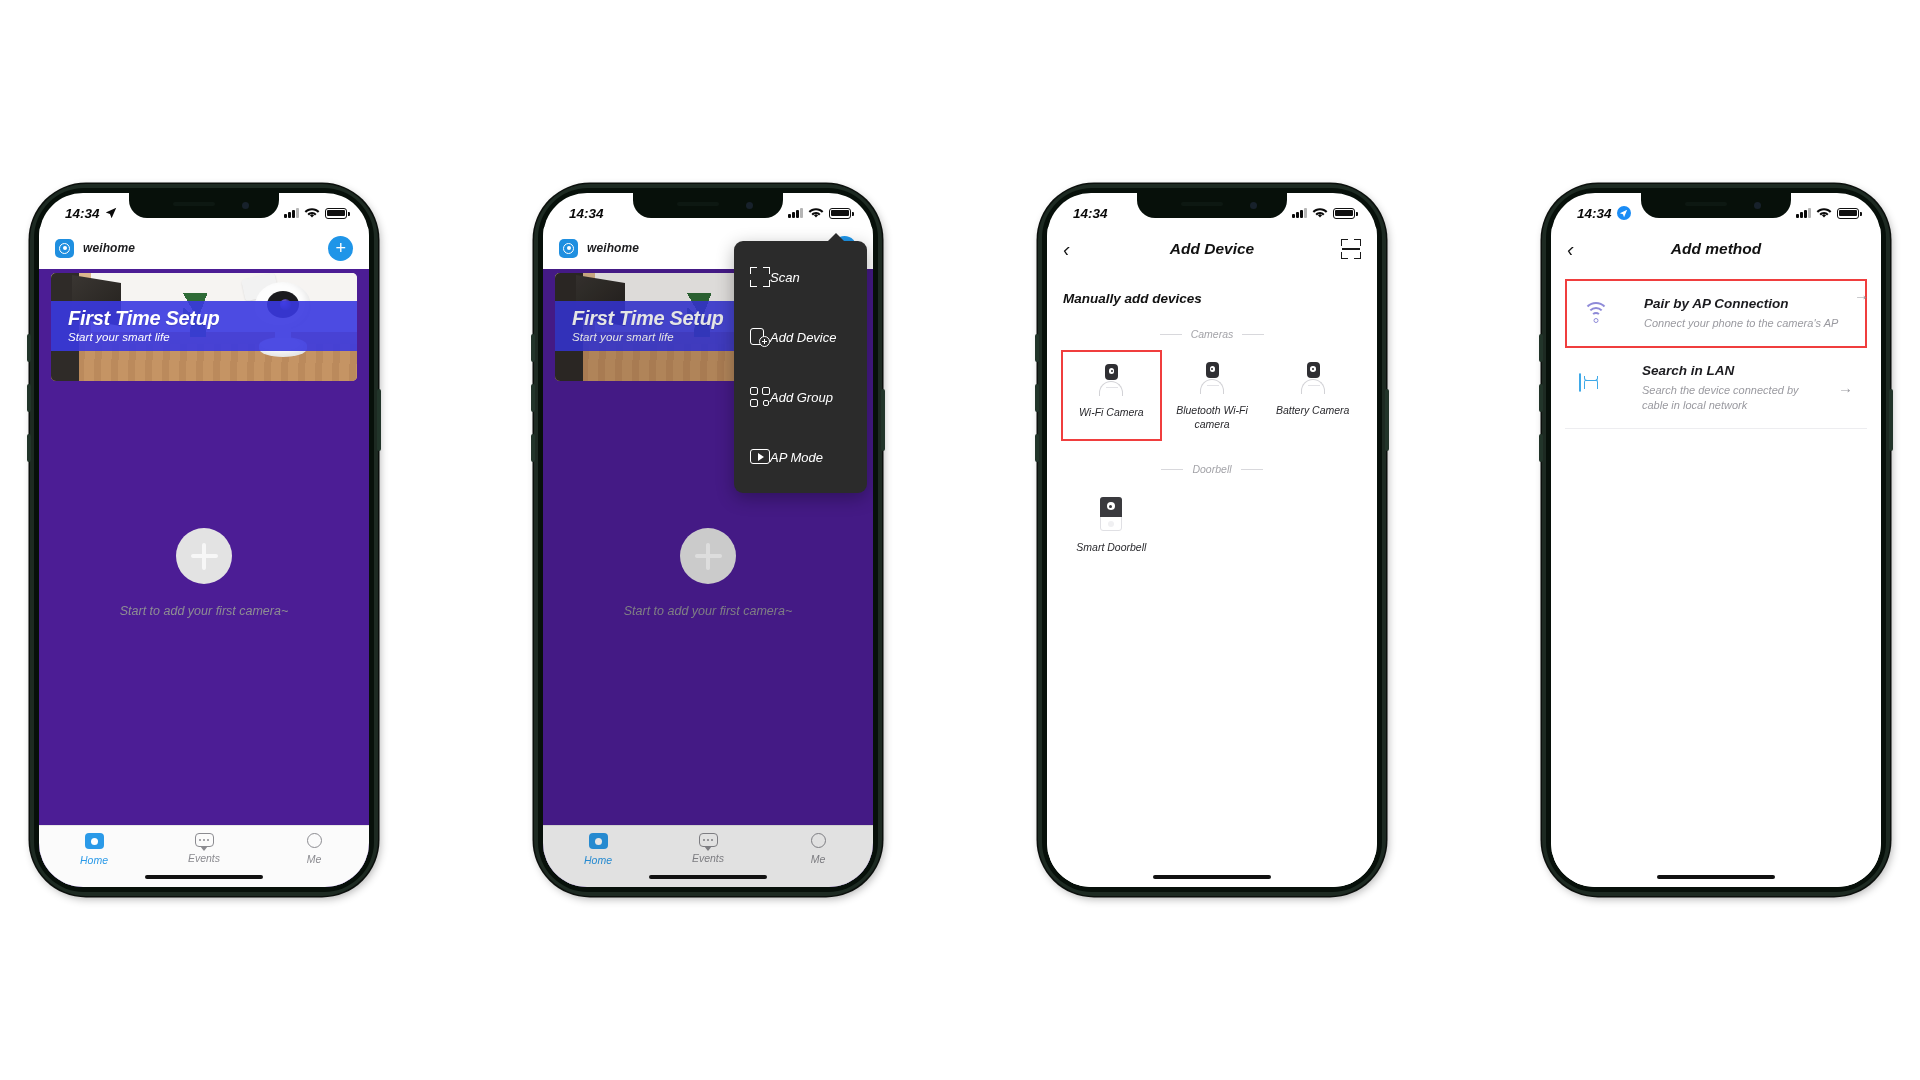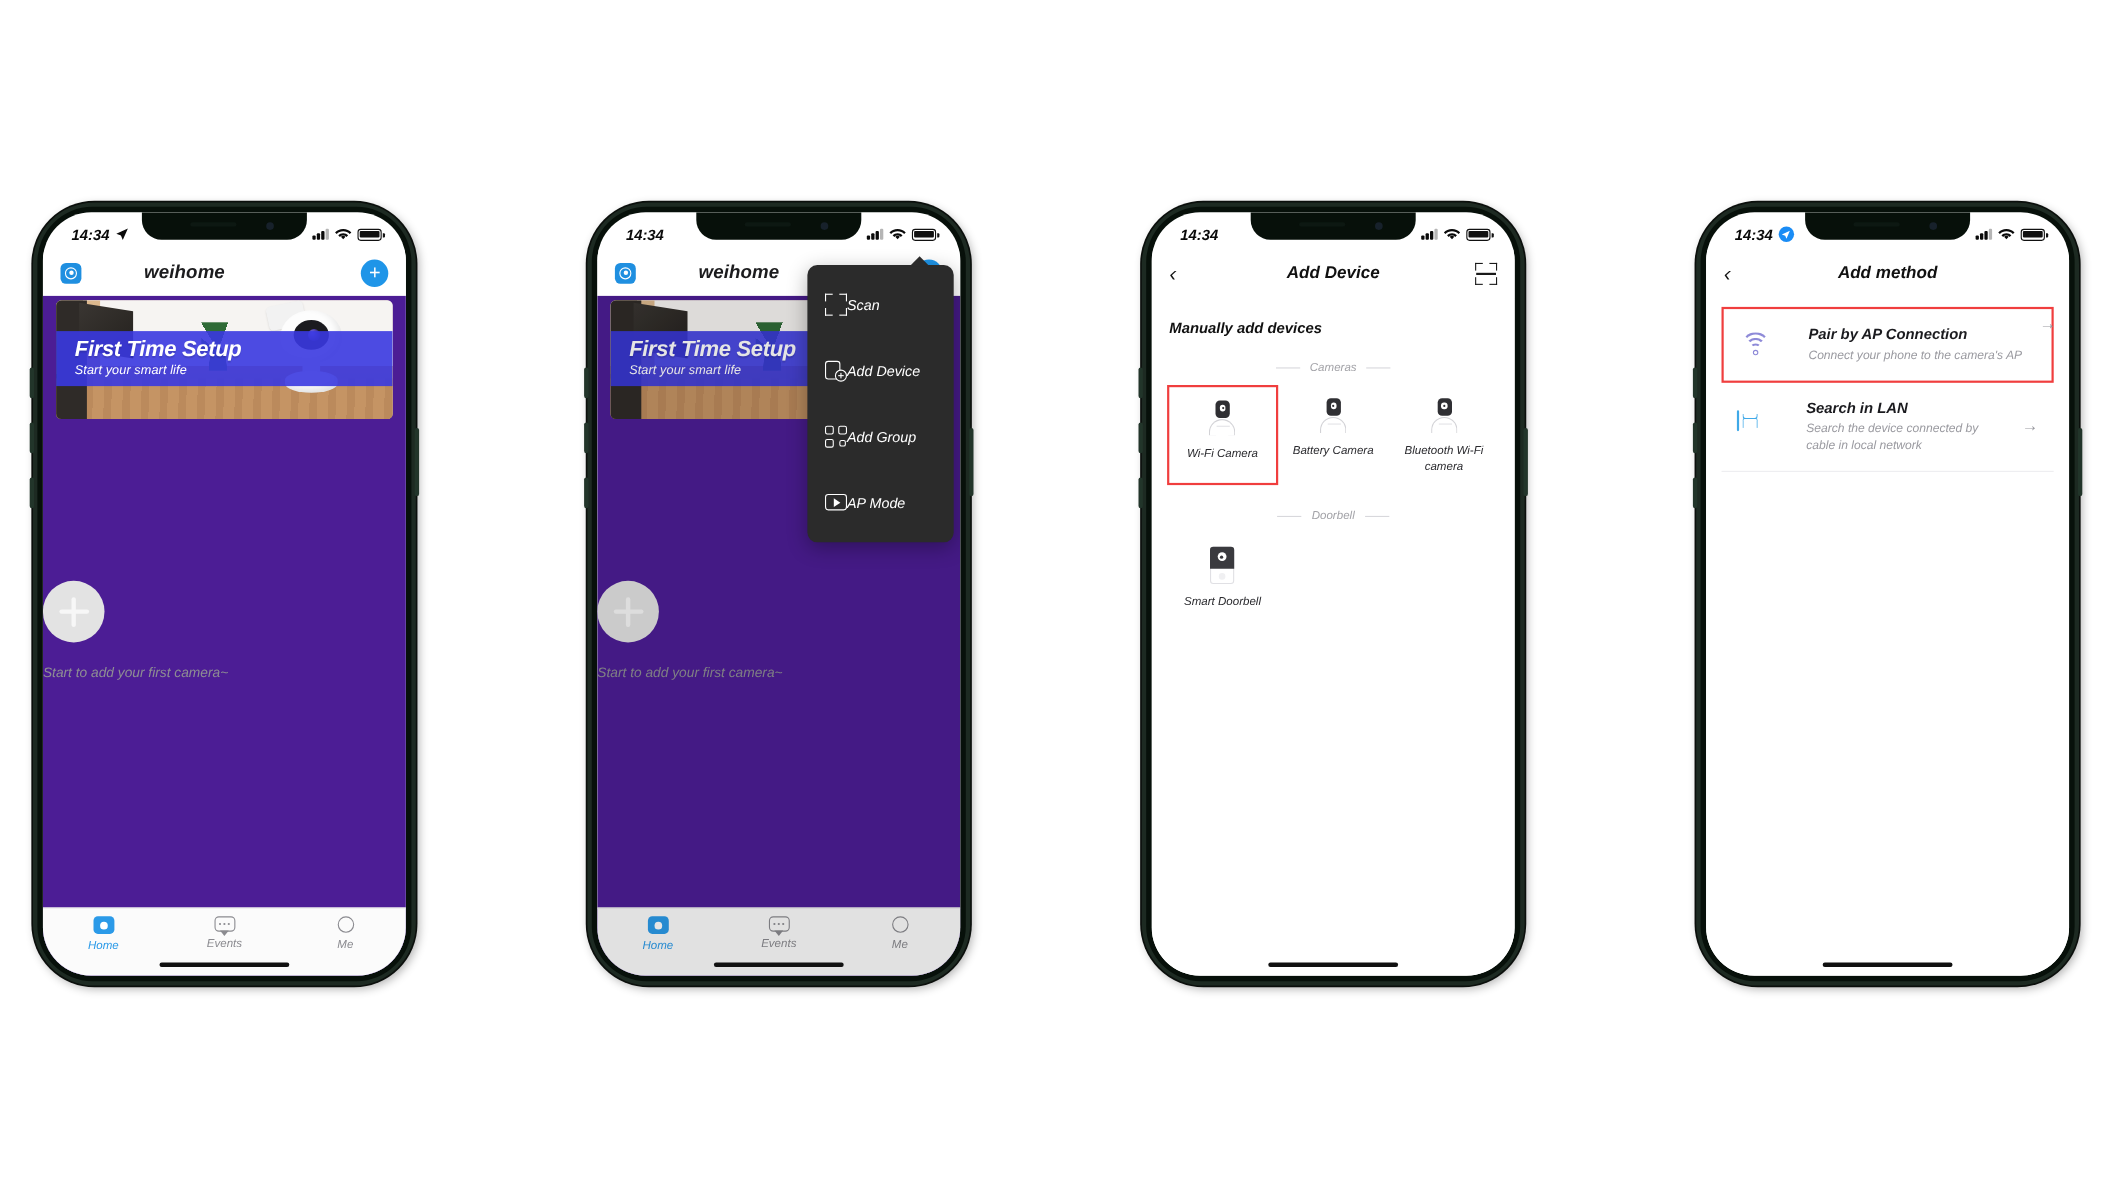--- a/index.html
+++ b/index.html
@@ -123,21 +123,21 @@
     background: #1f8fe0; margin-right: 9px;
     display: flex; align-items: center; justify-content: center;
     flex: 0 0 auto;
   }
   .app-logo .ring {
     width: 11px; height: 11px; border-radius: 50%;
     border: 1.7px solid #ffffff;
     display:flex; align-items:center; justify-content:center;
   }
   .app-logo .ring i { width:4px; height:4px; border-radius:50%; background:#fff; display:block;}
-  .app-title { font-size: 17px; font-weight: 700; color: #1c1c1e; letter-spacing: .1px; margin-left: 48px; }
+  .app-title { font-size: 12px; font-weight: 700; color: #1c1c1e; letter-spacing: .1px; }
   .plus-fab {
     margin-left: auto;
     width: 25px; height: 25px; border-radius: 50%;
     background: #1f95e8; color: #fff;
     display: flex; align-items: center; justify-content: center;
     font-size: 18px; line-height: 0; font-weight: 300;
     position: relative; z-index: 30;
   }
   .body-home {
     flex: 1 1 auto;
@@ -228,21 +228,21 @@
     box-shadow: inset -3px -3px 6px rgba(0,0,0,.10);
   }
   .cam-art .panel {
     position:absolute; right:34px; top:-6px; width:34px; height:22px;
     background:#f2f2f2; border-radius:4px; transform: rotate(-12deg);
     box-shadow: 0 1px 2px rgba(0,0,0,.12);
   }
   .empty-wrap {
     flex: 1 1 auto;
     display: flex; flex-direction: column;
-    align-items: flex-start; justify-content: center;
+    align-items: center; justify-content: center;
     margin-top: -60px;
   }
   .big-plus {
     width: 56px; height: 56px; border-radius: 50%;
     background: #e3e3e3;
     display: flex; align-items: center; justify-content: center;
     position: relative;
   }
   .big-plus::before, .big-plus::after {
     content:""; position:absolute; background:#f7f7f7; border-radius:2px;
@@ -796,28 +796,28 @@
                 <span class="b"></span>
                 <span class="h"></span>
               </span>
             <span class="nm">Wi-Fi Camera</span>
           </div>
           <div class="dev">
             <span class="cam-ic">
                 <span class="b"></span>
                 <span class="h"></span>
               </span>
-            <span class="nm">Battery Camera</span>
+            <span class="nm">Bluetooth Wi-Fi camera</span>
           </div>
           <div class="dev">
             <span class="cam-ic">
                 <span class="b"></span>
                 <span class="h"></span>
               </span>
-            <span class="nm">Bluetooth Wi-Fi camera</span>
+            <span class="nm">Battery Camera</span>
           </div>
         </div>
 
         <div class="divider-label">Doorbell</div>
         <div class="dev-grid">
           <div class="dev">
             <span class="bell-ic">
                 <span class="body2"></span>
                 <span class="top2"></span>
                 <span class="btn2"></span>

